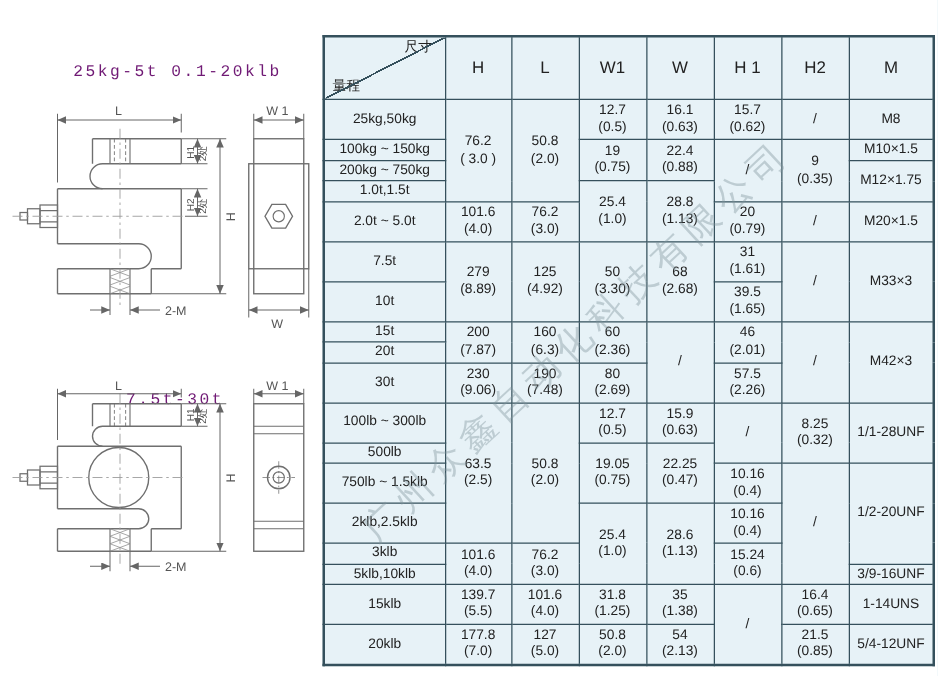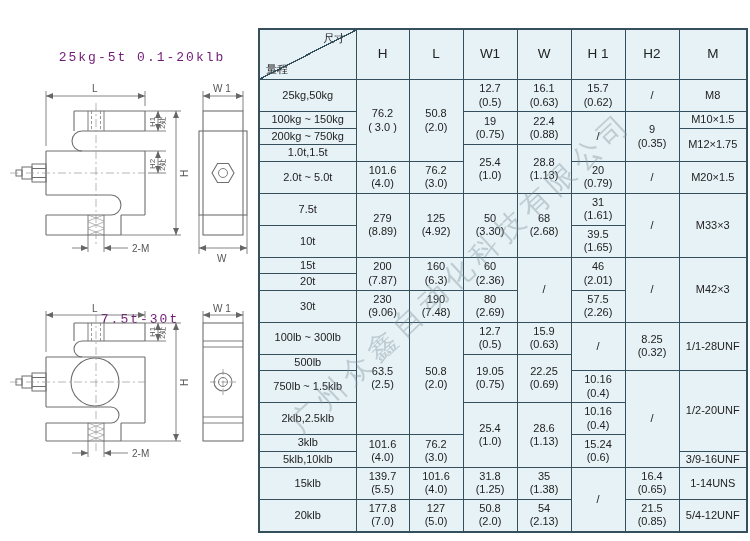--- a/index.html
+++ b/index.html
@@ -338,21 +338,21 @@
           <td rowspan="2">/</td>
           <td rowspan="2">8.25
 (0.32)</td>
           <td rowspan="2">1/1-28UNF</td>
         </tr>
         <tr>
           <td class="range">500lb</td>
           <td rowspan="2">19.05
 (0.75)</td>
           <td rowspan="2">22.25
-(0.69)</td>
+(0.47)</td>
         </tr>
         <tr>
           <td class="range">750lb ~ 1.5klb</td>
           <td>10.16
 (0.4)</td>
           <td rowspan="4">/</td>
           <td rowspan="3">1/2-20UNF</td>
         </tr>
         <tr>
           <td class="range">2klb,2.5klb</td>

